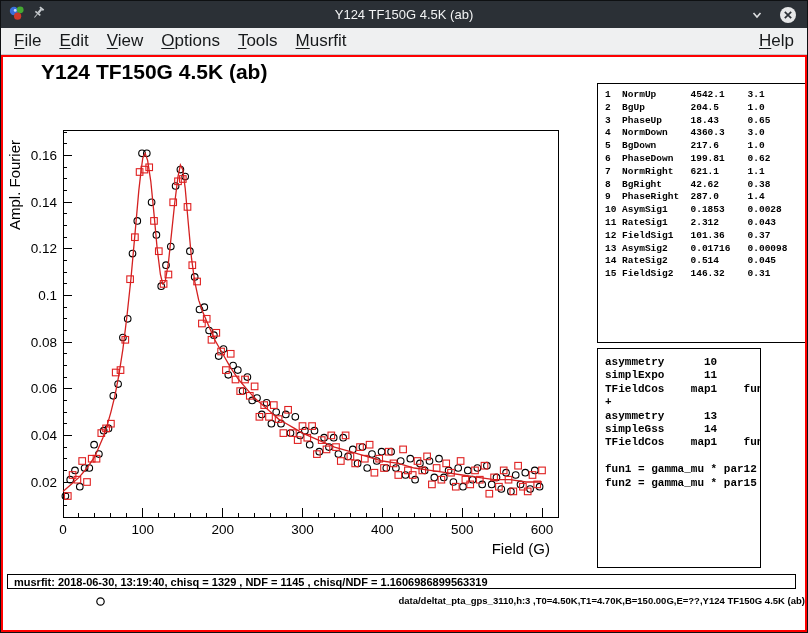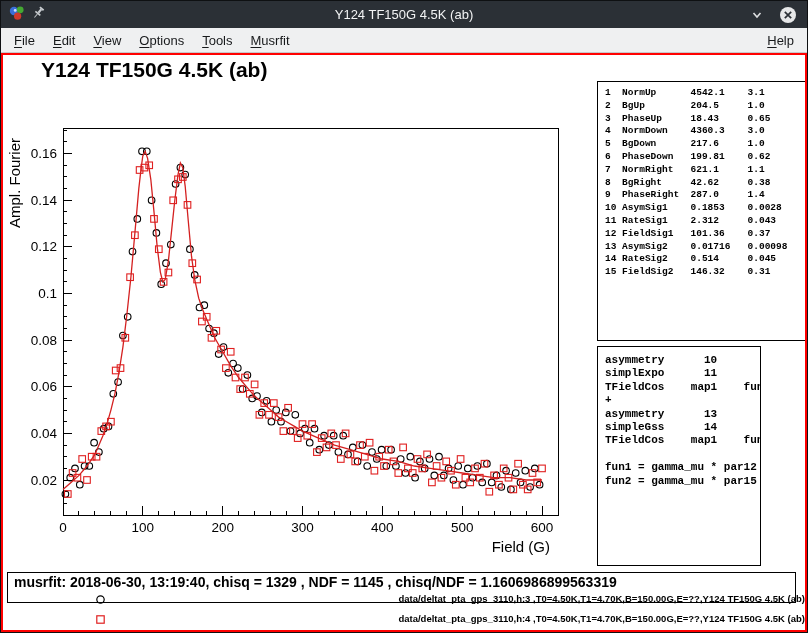--- a/index.html
+++ b/index.html
@@ -4,34 +4,34 @@
 <style>
   * { margin:0; padding:0; box-sizing:border-box; }
   html,body { width:808px; height:633px; overflow:hidden; }
   body { font-family:"Liberation Sans", sans-serif; background:#15171a; }
   .window { width:808px; height:633px; display:flex; flex-direction:column; border:1px solid #0e1012; background:#eff0f1; }
   .titlebar { flex:0 0 27px; background:#2b3036; display:flex; align-items:center; padding:0 8px; position:relative; }
   .tb-icons { display:flex; align-items:center; gap:7px; z-index:2; }
   .tb-title { position:absolute; left:0; right:0; text-align:center; color:#f2f3f4; font-size:13px; }
   .tb-buttons { margin-left:auto; display:flex; align-items:center; gap:13px; z-index:2; padding-right:2px; }
   .tb-buttons .btn { width:18px; height:18px; display:flex; align-items:center; justify-content:center; cursor:default; }
-  .menubar { flex:0 0 25px; background:#eff0f1; border-bottom:1px solid #c6c8ca; display:flex; align-items:center; font-size:13px; color:#17191b; padding:0 4px; }
+  .menubar { flex:0 0 25px; background:#eff0f1; border-bottom:1px solid #c6c8ca; display:flex; align-items:center; font-size:17px; color:#17191b; padding:0 4px; }
   .menu-left, .menu-right { display:flex; align-items:center; }
   .menu-right { margin-left:auto; }
   .menu-item { padding:3px 9px; white-space:nowrap; }
   .menu-item u { text-underline-offset:2px; }
   .canvas { flex:1; background:#ffffff; border:2px solid #ff0000; position:relative; overflow:hidden; }
   .plot-title { position:absolute; left:38px; top:3px; font-size:21px; font-weight:bold; color:#000; white-space:nowrap; }
   .plot-svg { position:absolute; left:0; top:0; }
   .pave { position:absolute; background:#fff; border:1px solid #000; color:#000;
           font-family:"Liberation Mono", monospace; font-weight:bold; white-space:pre; overflow:hidden; }
   .parameters-box { left:594px; top:26px; width:220px; height:260px; font-size:9.5px; line-height:12.8px; padding:5px 0 0 7px; }
   .theory-box { left:594px; top:291px; width:164px; height:220px; font-size:11px; line-height:13.4px; padding:7px 0 0 7px; }
-  .status-box { position:absolute; left:4px; top:517px; width:789px; height:31px; border:1px solid #000; background:#fff;
-                font-size:14px; font-weight:bold; color:#000; padding:1px 0 0 6px; white-space:pre; overflow:hidden; }
+  .status-box { position:absolute; left:4px; top:517px; width:789px; height:15px; border:1px solid #000; background:#fff;
+                font-size:11px; font-weight:bold; color:#000; padding:1px 0 0 6px; white-space:pre; overflow:hidden; }
   .legend-row { position:absolute; left:0; width:100%; height:14px; font-size:9.5px; font-weight:bold; color:#000; text-align:right; white-space:nowrap; }
   .legend-row .marker { position:absolute; left:92px; top:1px; }
 </style>
 </head>
 <body>
 
 <div class="window">
 
   <div class="titlebar">
     <div class="tb-icons">
@@ -408,23 +408,15 @@
 
     <div class="legend-row" style="top:538px;">
       <span class="marker">
         <svg width="11" height="11" viewBox="0 0 11 11">
           <circle cx="5.5" cy="5.5" r="3.7" fill="none" stroke-width="1.2" stroke="#000000"></circle>
         </svg>
       </span>
       <span>data/deltat_pta_gps_3110,h:3 ,T0=4.50K,T1=4.70K,B=150.00G,E=??,Y124 TF150G 4.5K (ab)</span>
     </div>
 
-    <div class="legend-row" style="top:558px;">
-      <span class="marker">
-        <svg width="11" height="11" viewBox="0 0 11 11">
-          <rect x="1.8" y="1.8" width="7.4" height="7.4" fill="none" stroke-width="1.2" stroke="#e02020"></rect>
-        </svg>
-      </span>
-      <span>data/deltat_pta_gps_3110,h:4 ,T0=4.50K,T1=4.70K,B=150.00G,E=??,Y124 TF150G 4.5K (ab)</span>
-    </div>
 
   </div>
 </div>
 
 </body></html>

